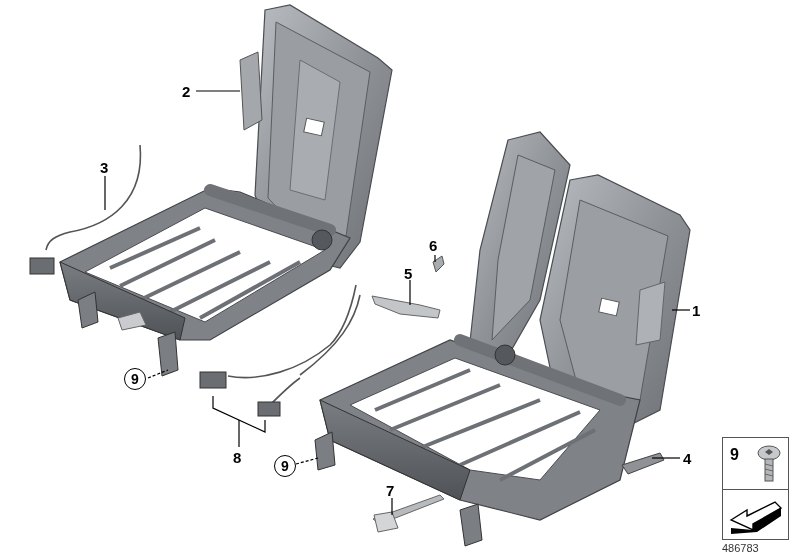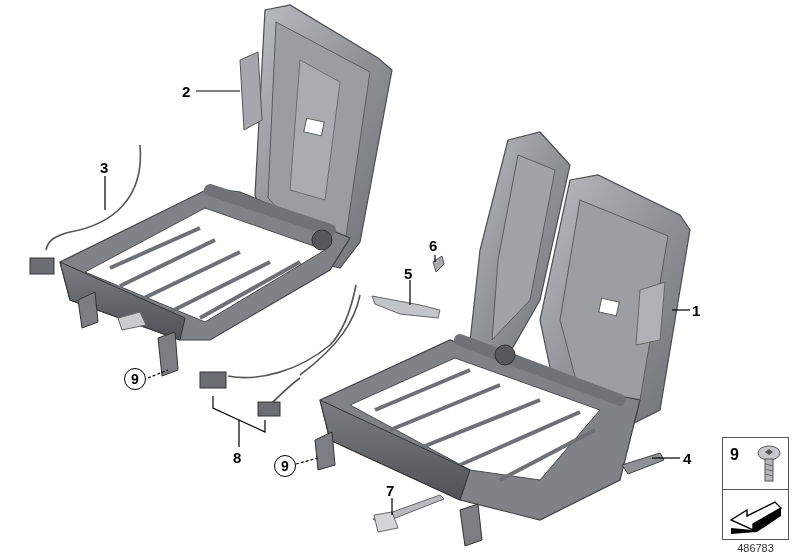--- a/index.html
+++ b/index.html
@@ -3,21 +3,21 @@
 <meta charset="utf-8">
 <style>
   html, body { margin:0; padding:0; background:#ffffff; }
   #stage { position:relative; width:800px; height:560px; background:#ffffff; overflow:hidden; font-family:"Liberation Sans", sans-serif; }
   svg.art { position:absolute; left:0; top:0; width:800px; height:560px; }
   .callout { position:absolute; font-weight:bold; font-size:15px; color:#000; line-height:1; }
   .circ { position:absolute; width:22px; height:22px; border:1.5px solid #000; border-radius:50%; font-weight:bold; font-size:14px; color:#000; display:flex; align-items:center; justify-content:center; background:#fff; box-sizing:border-box; }
   .legend { position:absolute; left:722px; top:437px; width:67px; height:103px; border:1px solid #555; box-sizing:border-box; background:#fff; }
   .legend .cell1 { position:absolute; left:0; top:0; width:65px; height:51px; border-bottom:1px solid #555; }
   .legend .num { position:absolute; left:7px; top:8px; font-weight:bold; font-size:16px; }
-  .img-id { position:absolute; left:722px; top:542px; width:67px; text-align:center; font-size:11px; color:#333; }
+  .img-id { position:absolute; left:722px; top:542px; width:67px; text-align:left; font-size:11px; color:#333; }
 </style>
 </head>
 <body>
 
 <div id="stage">
 
   <svg class="art" viewBox="0 0 800 560">
     <defs>
       <linearGradient id="gMetal" x1="0" y1="0" x2="1" y2="1">
         <stop offset="0" stop-color="#b9bcc0"></stop>

